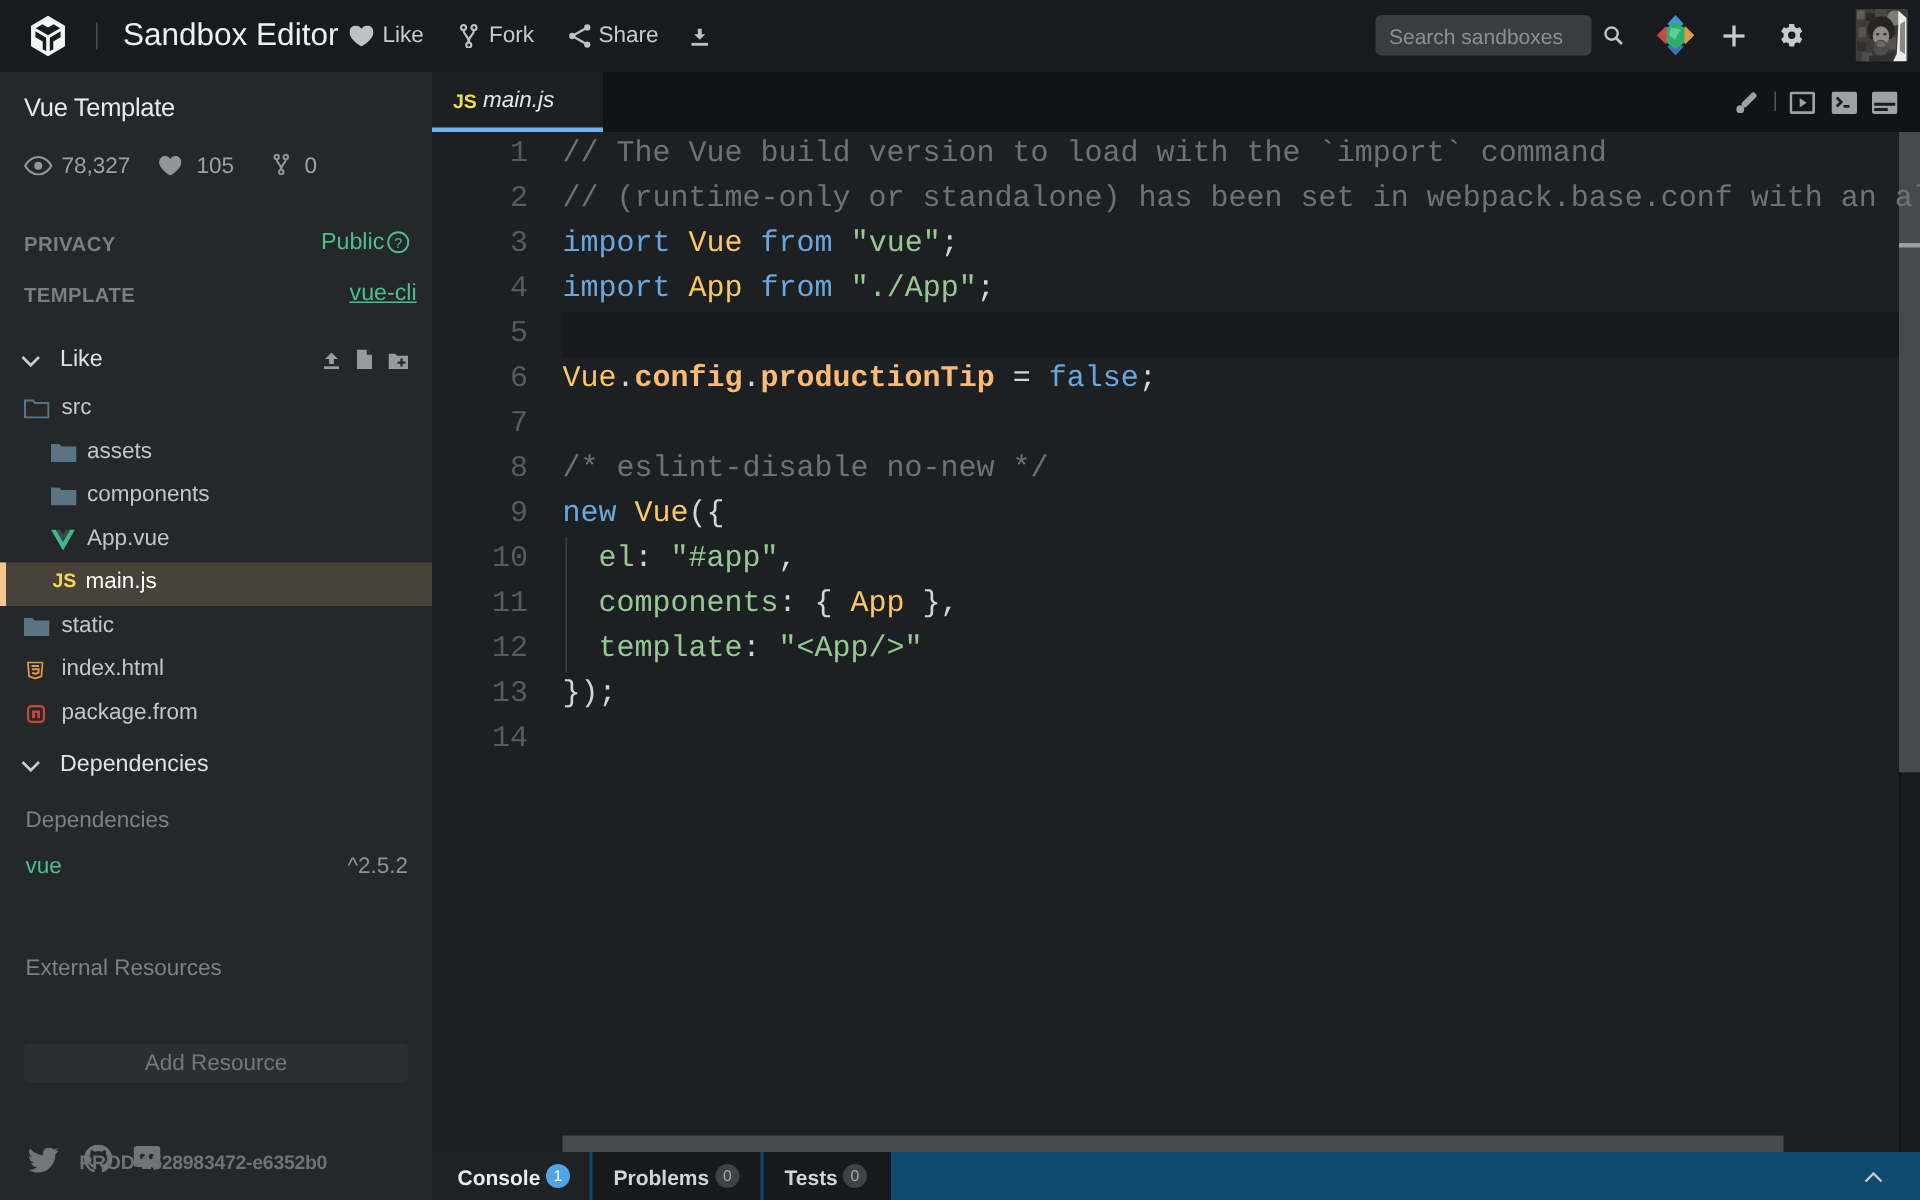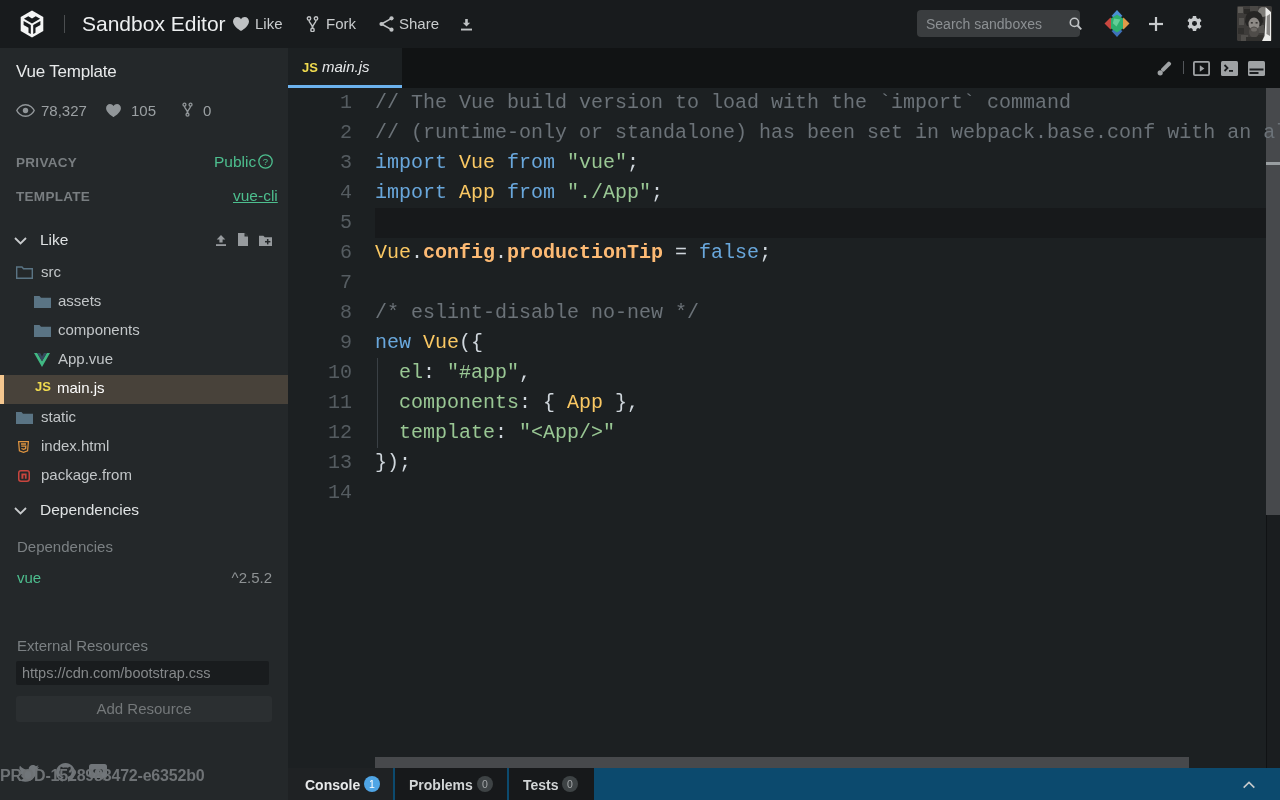--- a/index.html
+++ b/index.html
@@ -79,21 +79,21 @@
     </svg>
     <div class="tb-txt" style="left:399px">Share</div>
 
     <svg class="abs" style="left:460px;top:19px" width="13" height="12" viewBox="0 0 13 12">
       <g fill="#BFC2C4">
         <polygon points="6.5,7.5 2.8,3.8 5.2,3.8 5.2,0 7.8,0 7.8,3.8 10.2,3.8"></polygon>
         <rect x="1" y="9.6" width="11" height="1.9"></rect>
       </g>
     </svg>
 
-    <div class="abs" style="left:917px;top:10px;width:163px;height:27px;background:#3A3D3F;border-radius:4px">
+    <div class="abs" style="left:917px;top:10px;width:144px;height:27px;background:#3A3D3F;border-radius:4px">
       <div class="abs" style="left:9px;top:5px;color:#8C9093;font-size:14px;line-height:18px">Search sandboxes</div>
       <svg class="abs" style="left:152px;top:7px" width="13" height="13" viewBox="0 0 13 13">
         <circle cx="5.4" cy="5.4" r="4.1" fill="none" stroke="#C3C6C8" stroke-width="1.6"></circle>
         <line x1="8.5" y1="8.5" x2="12.3" y2="12.3" stroke="#C3C6C8" stroke-width="1.8"></line>
       </svg>
     </div>
 
     <svg class="abs" style="left:1104px;top:10px" width="26" height="27" viewBox="0 0 26 27">
       <polygon points="13,0 18.5,6 13,9.5 7.5,6" fill="#4A8FD4"></polygon>
       <polygon points="13,27 18.5,21 13,17.5 7.5,21" fill="#3E71BA"></polygon>
@@ -236,37 +236,36 @@
       <path d="M1 1 L6.5 6.5 L12 1" fill="none" stroke="#C8CBCD" stroke-width="1.8"></path>
     </svg>
     <div class="abs sechdr" style="left:40px;top:453px">Dependencies</div>
 
     <div class="lbl2" style="left:17px;top:490px">Dependencies</div>
     <div class="abs green" style="left:17px;top:521px;font-size:15px">vue</div>
     <div class="abs" style="left:0;top:521px;width:272px;text-align:right;color:#8E9294;font-size:15px">^2.5.2</div>
 
 
     <div class="lbl2" style="left:17px;top:589px">External Resources</div>
-    <div class="abs" style="left:16px;top:613px;width:253px;height:24px;background:#191C1E;border-radius:2px;color:#86898B;font-size:14.5px;line-height:24px;padding-left:6px">https://cdn.com/bootstrap.css</div>
     <div class="abs" style="left:16px;top:648px;width:256px;height:26px;background:#2B2F31;border-radius:3px;color:#74787A;font-size:15px;text-align:center;line-height:26px">Add Resource</div>
 
     <svg class="abs" style="left:19px;top:717px" width="20" height="17" viewBox="0 0 20 17">
       <path d="M20 2 C19.3 2.3 18.5 2.5 17.7 2.6 C18.5 2.1 19.2 1.3 19.5 0.3 C18.7 0.8 17.8 1.1 16.9 1.3 C16.1 0.5 15 0 13.8 0 C11.5 0 9.6 1.9 9.6 4.2 C9.6 4.5 9.6 4.8 9.7 5.1 C6.2 4.9 3.1 3.2 1 0.7 C0.6 1.4 0.4 2.1 0.4 2.9 C0.4 4.4 1.1 5.7 2.3 6.4 C1.6 6.4 1 6.2 0.4 5.9 L0.4 6 C0.4 8 1.8 9.7 3.8 10.1 C3.4 10.2 3 10.3 2.6 10.3 C2.3 10.3 2 10.2 1.8 10.2 C2.3 11.9 3.8 13.1 5.7 13.1 C4.3 14.2 2.5 14.9 0.9 14.9 C0.6 14.9 0.3 14.9 0 14.8 C1.9 16 4 16.7 6.3 16.7 C13.8 16.7 17.9 10.4 17.9 5 L17.9 4.5 C18.7 3.9 19.4 3.1 20 2 Z" fill="#71767A"></path>
     </svg>
     <svg class="abs" style="left:56px;top:715px" width="19" height="19" viewBox="0 0 19 19">
       <path d="M9.5 0 C4.3 0 0 4.3 0 9.5 C0 13.7 2.7 17.3 6.5 18.5 C7 18.6 7.1 18.3 7.1 18.1 L7.1 16.4 C4.5 17 3.9 15.2 3.9 15.2 C3.5 14.1 2.8 13.8 2.8 13.8 C1.9 13.2 2.9 13.2 2.9 13.2 C3.9 13.3 4.4 14.2 4.4 14.2 C5.3 15.7 6.7 15.3 7.2 15 C7.3 14.4 7.5 13.9 7.8 13.7 C5.7 13.5 3.5 12.7 3.5 9 C3.5 8 3.9 7.1 4.5 6.4 C4.4 6.2 4.1 5.2 4.6 3.9 C4.6 3.9 5.4 3.6 7.1 4.8 C7.9 4.6 8.7 4.5 9.5 4.5 C10.3 4.5 11.1 4.6 11.9 4.8 C13.6 3.6 14.4 3.9 14.4 3.9 C14.9 5.2 14.6 6.2 14.5 6.4 C15.1 7.1 15.5 8 15.5 9 C15.5 12.7 13.3 13.5 11.2 13.7 C11.6 14 11.9 14.6 11.9 15.5 L11.9 18.1 C11.9 18.3 12 18.6 12.5 18.5 C16.3 17.3 19 13.7 19 9.5 C19 4.3 14.7 0 9.5 0 Z" fill="#71767A"></path>
     </svg>
     <svg class="abs" style="left:89px;top:716px" width="18" height="17" viewBox="0 0 18 17">
       <rect x="0" y="0" width="18" height="14" rx="2.5" fill="#71767A"></rect>
       <path d="M13 13 L15.5 17 L13.5 14 Z" fill="#71767A"></path>
       <polygon points="12,13.5 14.8,16.8 13.8,13" fill="#71767A"></polygon>
       <circle cx="6" cy="7" r="1.8" fill="#24282A"></circle>
       <circle cx="12" cy="7" r="1.8" fill="#24282A"></circle>
     </svg>
-    <div class="abs" style="left:0;top:719px;width:271px;text-align:left;color:#6E7275;font-size:16px;letter-spacing:-0.2px;font-weight:bold">PROD-1528983472-e6352b0</div>
+    <div class="abs" style="left:0;top:719px;width:271px;text-align:center;color:#6E7275;font-size:13px;letter-spacing:-0.2px;font-weight:bold">PROD-1528983472-e6352b0</div>
   </div>
 
   <div id="tabbar">
     <div id="tab">
       <div class="abs" style="left:14px;top:12px;color:#F0DB4F;font-size:13px;font-weight:bold">JS</div>
       <div class="abs" style="left:34px;top:10px;color:#E6E8EA;font-size:15px;font-style:italic">main.js</div>
     </div>
     <svg class="abs" style="left:869px;top:13px" width="16" height="15" viewBox="0 0 16 15">
       <rect x="6.5" y="-1" width="4" height="12" rx="1.5" transform="rotate(45 8 6)" fill="#9FA2A4"></rect>
       <circle cx="3.2" cy="11.8" r="2.6" fill="#9FA2A4"></circle>

